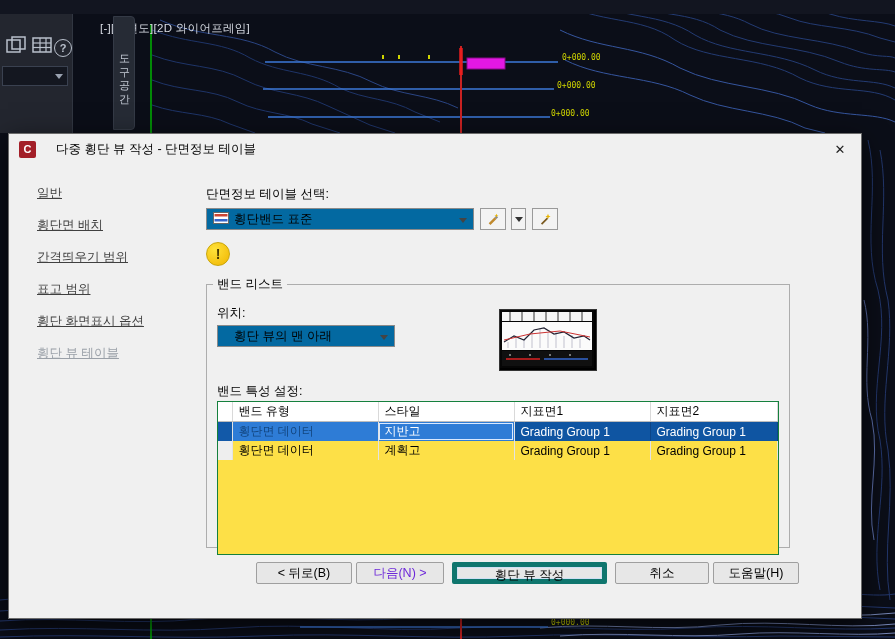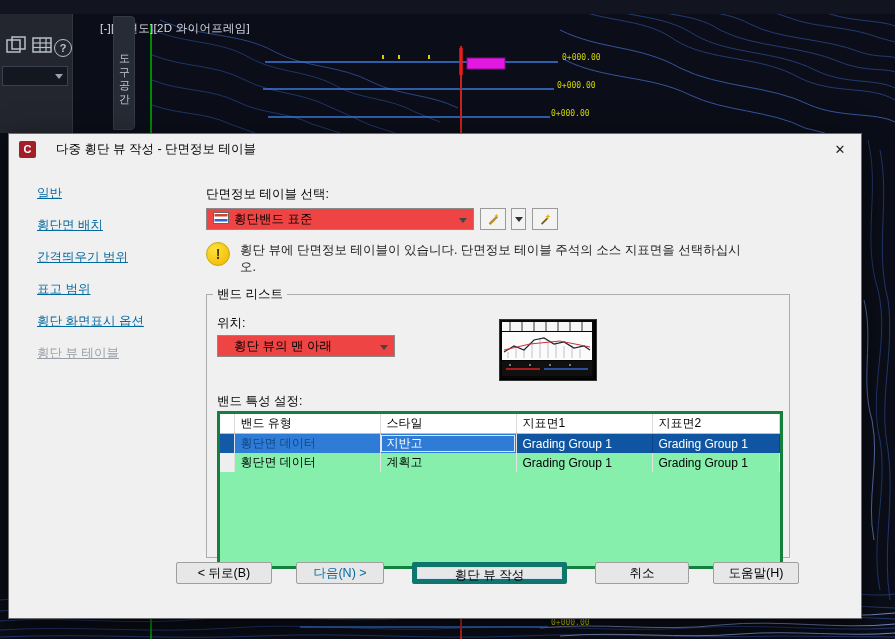--- a/index.html
+++ b/index.html
@@ -32,32 +32,32 @@
           border:1px solid #6b6b6b;box-shadow:0 8px 26px rgba(0,0,0,.65);color:#000;font-size:12.5px;}
   .titlebar{position:relative;height:30px;display:flex;align-items:center;padding-left:10px;}
   .app-icon{width:17px;height:17px;background:#a31f28;color:#fff;font-weight:bold;font-size:11px;
             display:flex;align-items:center;justify-content:center;border-radius:2px;}
   .dlg-title{margin-left:20px;}
   .close-btn{position:absolute;right:0;top:0;width:42px;height:30px;display:flex;align-items:center;
              justify-content:center;font-size:13px;color:#222;cursor:pointer;}
 
   
   .nav{position:absolute;left:16px;top:52px;width:172px;}
-  .nav-item{position:relative;padding-left:12px;margin-bottom:17px;line-height:15px;color:#0369a1;
+  .nav-item{position:relative;padding-left:12px;margin-bottom:17px;line-height:15px;color:#404040;
             text-decoration:underline;cursor:pointer;white-space:nowrap;}
   .nav-item.current{font-weight:bold;}
   .nav-item.current::before{content:"";position:absolute;left:-2px;top:3px;width:0;height:0;
             border-top:5px solid transparent;border-bottom:5px solid transparent;border-left:8px solid #0047d8;}
   .nav-item.disabled{color:#9aa0a8;cursor:default;}
 
   
   .content{position:absolute;left:197px;top:52px;width:596px;}
   .bandset-label{margin-bottom:5px;}
   .combo-row{display:flex;align-items:center;gap:6px;height:22px;}
-  .combo{position:relative;display:flex;align-items:center;height:22px;background:#ef4444;
+  .combo{position:relative;display:flex;align-items:center;height:22px;background:#0369a1;
          border:1px solid #8a8a8a;padding:0 20px 0 6px;box-sizing:border-box;gap:5px;white-space:nowrap;}
   .combo .carr{position:absolute;right:6px;top:9px;width:0;height:0;border-left:4px solid transparent;
                border-right:4px solid transparent;border-top:5px solid #444;}
   .combo.bandset{width:268px;}
   .tool-btn{height:22px;background:#f3f3f3;border:1px solid #9a9a9a;display:flex;align-items:center;
             justify-content:center;box-sizing:border-box;cursor:pointer;}
   .tb-main{width:26px;} .tb-arrow{width:15px;margin-left:-1px;} .tb-pick{width:26px;}
   .tb-arrow .carr2{width:0;height:0;border-left:4px solid transparent;border-right:4px solid transparent;
                    border-top:5px solid #333;}
 
@@ -67,35 +67,35 @@
              color:#4a3a00;font-weight:bold;font-size:14px;display:flex;align-items:center;justify-content:center;}
   .warn-text{line-height:17px;color:#1a1a1a;}
 
   fieldset.group{margin:10px 0 0 0;border:1px solid #adadad;width:584px;height:272px;position:relative;
                  padding:0;box-sizing:border-box;}
   fieldset.group legend{font-size:12.5px;padding:0 4px;margin-left:6px;}
   .loc-label{position:absolute;left:10px;top:12px;}
   .combo.loc{position:absolute;left:10px;top:32px;width:178px;padding-left:16px;}
   .preview{position:absolute;left:292px;top:16px;width:96px;height:60px;border:1px solid #333;background:#000;}
   .props-label{position:absolute;left:10px;top:90px;}
-  .grid-wrap{position:absolute;left:10px;top:108px;width:560px;height:152px;background:#86efac;border:3px solid #15803d;overflow:hidden;}
+  .grid-wrap{position:absolute;left:10px;top:108px;width:560px;height:152px;background:#fde047;border:1px solid #15803d;overflow:hidden;}
   table.band{border-collapse:collapse;width:100%;table-layout:fixed;font-size:12px;}
   table.band th{font-weight:normal;text-align:left;padding:1px 6px;height:17px;background:#fff;
                 border-right:1px solid #d9d9d9;border-bottom:1px solid #bdbdbd;overflow:hidden;white-space:nowrap;}
   table.band td{padding:1px 6px;height:16px;border-right:1px solid #e3e3e3;overflow:hidden;white-space:nowrap;}
   td.gutter,th.gutter{background:#eeeeee;border-right:1px solid #b5b5b5;padding:0;}
   tr.sel td{background:#2e7cd6;color:#12457f;}
   tr.sel td.gutter{background:#1259a8;}
   tr.sel td.c2{color:#fff;outline:1px solid #d9e9ff;outline-offset:-2px;}
   tr.sel td.c3,tr.sel td.c4{background:#0f55a2;color:#fff;border-right-color:#0c4587;}
 
-  .btn-row{position:absolute;right:62px;bottom:34px;display:flex;gap:24px;}
+  .btn-row{position:absolute;right:62px;bottom:34px;display:flex;gap:4px;}
   .btn{height:22px;background:#e7e7e7;border:1px solid #9f9f9f;border-radius:2px;font-size:12.5px;
        font-family:inherit;padding:0 8px;cursor:pointer;color:#000;}
-  .btn-back{width:96px;} .btn-next{width:88px;color:#0369a1;cursor:default;}
+  .btn-back{width:96px;} .btn-next{width:88px;color:#6d28d9;cursor:default;}
   .btn-create{width:155px;margin-left:4px;border:5px solid #0f766e;box-shadow:inset 0 0 0 1px #cfe0f4;}
   .btn-cancel{width:94px;margin-left:4px;} .btn-help{width:86px;}
 </style>
 </head>
 <body>
 
 <div class="screen">
 
   <svg class="cad" viewBox="0 0 895 639">
     <rect x="0" y="0" width="895" height="639" fill="#0b0e18"></rect>
@@ -237,24 +237,20 @@
         <button class="tool-btn tb-pick">
           <svg width="14" height="14" viewBox="0 0 14 14">
               <line x1="3" y1="13" x2="10" y2="6" stroke="#7a5a20" stroke-width="2"></line>
               <polygon points="10.5,1 11.4,3.1 13.5,4 11.4,4.9 10.5,7 9.6,4.9 7.5,4 9.6,3.1" fill="#e8b400"></polygon>
             </svg>
         </button>
       </div>
 
       <div class="warning-row">
         <div class="warn-icon">!</div>
-        <div class="warn-text">
-          <div>횡단 뷰에 단면정보 테이블이 있습니다. 단면정보 테이블 주석의 소스 지표면을 선택하십시</div>
-          <div>오.</div>
-        </div>
       </div>
 
       <fieldset class="group">
         <legend>밴드 리스트</legend>
         <div class="loc-label">위치:</div>
         <div class="combo loc">
           <span>횡단 뷰의 맨 아래</span>
           <span class="carr"></span>
         </div>
 

